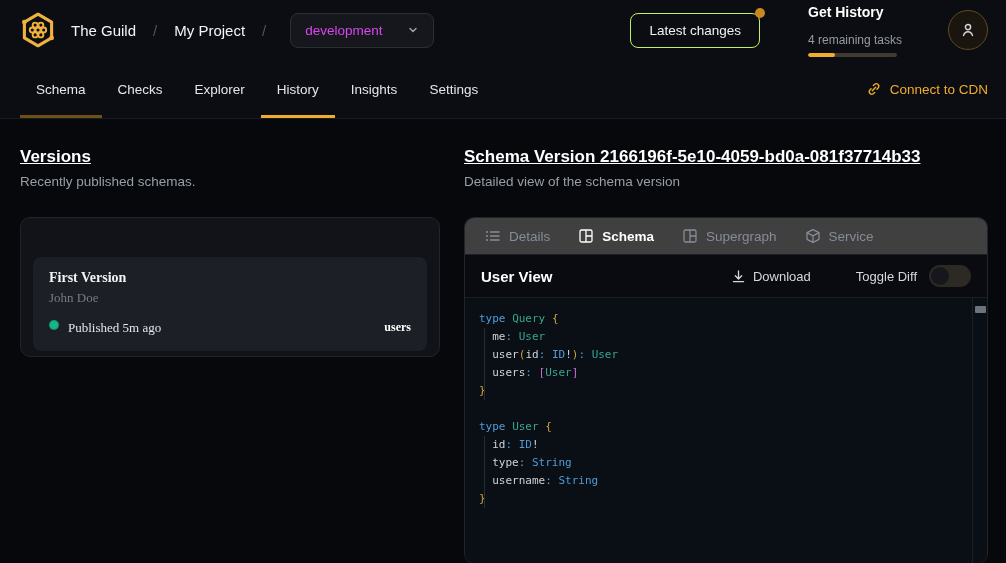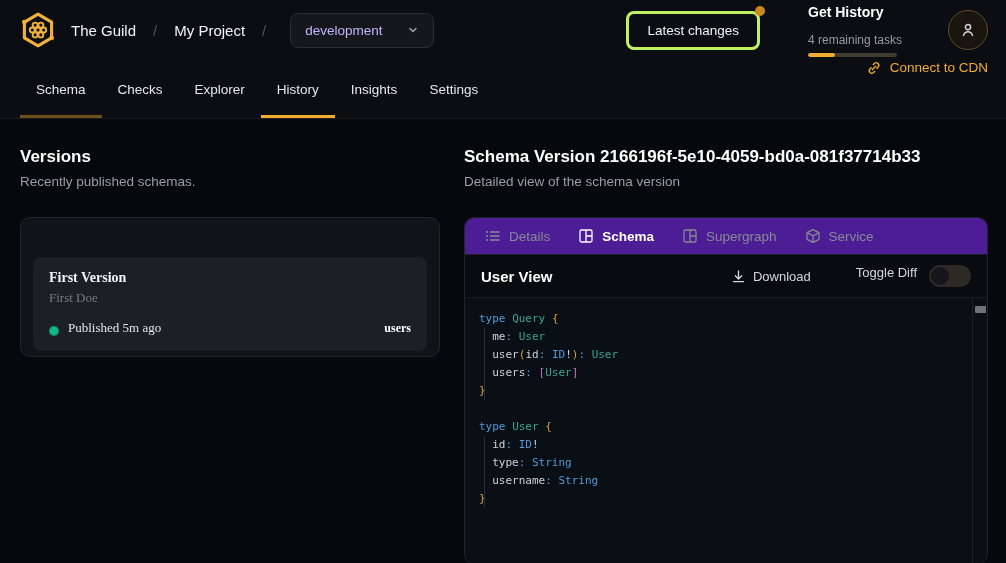--- a/index.html
+++ b/index.html
@@ -13,25 +13,25 @@
   .top-region { background:#0b0d12; }
 
   
   .topbar { height:60px; display:flex; align-items:center; padding:0 18px; }
   .brand { display:flex; align-items:center; gap:13px; }
   .logo { width:40px; height:40px; flex:none; }
   .crumb { font-size:15px; color:#f2f4f6; cursor:pointer; white-space:nowrap; }
   .crumb-sep { color:#4e555e; font-size:15px; margin:0 4px; }
   .target-btn { display:flex; align-items:center; gap:24px; background:#15171d;
     border:1px solid #2b2e35; border-radius:8px; padding:9px 14px; margin-left:7px;
-    font-size:13.5px; color:#c4b5fd; font-family:inherit; cursor:pointer; }
+    font-size:13.5px; color:#d946ef; font-family:inherit; cursor:pointer; }
   .chev { width:12px; height:12px; color:#9aa1a9; }
   .topbar-right { margin-left:auto; display:flex; align-items:center; gap:48px; }
   .latest-wrap { position:relative; }
-  .latest-btn { background:transparent; border:3px solid #bef264; border-radius:8px;
+  .latest-btn { background:transparent; border:1px solid #bef264; border-radius:8px;
     padding:9px 18px; font-size:13.5px; color:#f0f2f4; font-family:inherit; cursor:pointer; }
   .latest-dot { position:absolute; top:-5px; right:-5px; width:10px; height:10px;
     border-radius:50%; background:#c8881e; }
   .get-started { width:92px; cursor:pointer; }
   .gs-title { font-size:14px; font-weight:600; color:#fff; }
   .gs-sub { font-size:12px; color:#959ba3; margin-top:13px; white-space:nowrap; }
   .gs-bar { margin-top:6px; height:4px; width:89px; background:#403a30; border-radius:2px; overflow:hidden; }
   .gs-fill { height:100%; width:30%; background:#f0ac2e; border-radius:2px; }
   .avatar-btn { width:40px; height:40px; border-radius:50%; background:#1a150e;
     border:1px solid #5e4b24; display:flex; align-items:center; justify-content:center;
@@ -40,54 +40,54 @@
 
   
   .tabs-nav { height:59px; display:flex; align-items:stretch; padding:0 18px 0 20px;
     border-bottom:1px solid #191c22; }
   .nav-tab { position:relative; display:flex; align-items:center; padding:0 16px;
     font-size:13.5px; color:#e4e7ea; cursor:pointer; white-space:nowrap; }
   .nav-tab.u-dim::after { content:""; position:absolute; left:0; right:0; bottom:0;
     height:3px; background:#6e4f15; }
   .nav-tab.u-active::after { content:""; position:absolute; left:0; right:0; bottom:0;
     height:3px; background:#f0ac2e; }
-  .cdn-link { margin-left:auto; display:flex; gap:8px;
+  .cdn-link { margin-left:auto; display:flex; align-items:center; gap:8px;
     color:#f0ac2e; font-size:13.5px; cursor:pointer; }
   .cdn-link svg { width:16px; height:16px; }
 
   
   .main { display:flex; gap:24px; padding:28px 18px 0 20px; height:444px; background:#06080c; }
-  .panel-title { margin:0 0 7px; font-size:17px; line-height:20px; font-weight:700; color:#fff; }
+  .panel-title { margin:0 0 7px; font-size:17px; line-height:20px; font-weight:700; color:#fff;text-decoration:underline; }
   .panel-sub { margin:0 0 27px; font-size:13.5px; line-height:16px; color:#989fa7; }
 
   .left-col { width:420px; flex:none; }
   .versions-card { height:140px; border:1px solid #20242b; background:#111318;
     border-radius:10px; padding:39px 12px 0; }
   .version-item { background:#1c1f25; border-radius:8px; padding:13px 16px 15px; cursor:pointer;font-family:Liberation Serif, serif; }
   .v-title { font-size:14px; font-weight:600; color:#f2f3f5; }
   .v-author { font-size:13px; color:#767c85; margin-top:4px; }
-  .v-row { display:flex; align-items:flex-end; margin-top:14px; }
+  .v-row { display:flex; align-items:flex-start; margin-top:14px; }
   .v-dot { width:10px; height:10px; border-radius:50%; background:#14b789;
     box-shadow:inset 0 0 2px rgba(0,0,0,.45); flex:none; }
   .v-status { margin-left:9px; font-size:13px; color:#e3e6ea; }
   .v-service { margin-left:auto; font-size:12px; font-weight:700; color:#fff; }
 
   .right-col { flex:1; min-width:0; }
   .detail-box { height:347px; border:1px solid #20242b; border-radius:10px;
     overflow:hidden; background:#090b10; display:flex; flex-direction:column; }
   .detail-tabs { height:37px; flex:none; display:flex; align-items:center; gap:28px;
-    padding:0 20px; background:#4c1d95; border-bottom:1px solid #1d2026; }
+    padding:0 20px; background:#404040; border-bottom:1px solid #1d2026; }
   .dtab { display:flex; align-items:center; gap:8px; font-size:13.5px; color:#868c95; cursor:pointer; }
   .dtab.active { color:#fff; font-weight:600; }
   .dtab svg { width:16px; height:16px; flex:none; }
 
   .diff-row { height:43px; flex:none; display:flex; align-items:center; padding:0 16px;
     border-bottom:1px solid #1b1e24; }
   .diff-title { font-size:15px; font-weight:700; color:#fff; }
-  .diff-actions { margin-left:auto; display:flex; }
+  .diff-actions { margin-left:auto; display:flex; align-items:center; }
   .download-btn { display:flex; align-items:center; gap:7px; color:#d4d8dd;
     font-size:13px; cursor:pointer; background:none; border:none; font-family:inherit; }
   .download-btn svg { width:15px; height:15px; }
   .toggle-label { margin-left:39px; font-size:13px; color:#d4d8dd; }
   .toggle { margin-left:12px; width:42px; height:22px; border-radius:11px;
     background:#2d2a24; position:relative; cursor:pointer; flex:none; }
   .toggle-thumb { position:absolute; top:2px; left:2px; width:18px; height:18px;
     border-radius:50%; background:#15171c; transition:left .15s; }
 
   .code-area { position:relative; flex:1; background:#0a0e15; overflow:hidden;
@@ -179,21 +179,21 @@
   </nav>
 </div>
 
 <main class="main">
   <section class="left-col">
     <h2 class="panel-title">Versions</h2>
     <p class="panel-sub">Recently published schemas.</p>
     <div class="versions-card">
       <div class="version-item">
         <div class="v-title">First Version</div>
-        <div class="v-author">First Doe</div>
+        <div class="v-author">John Doe</div>
         <div class="v-row">
           <span class="v-dot"></span>
           <span class="v-status">Published 5m ago</span>
           <span class="v-service">users</span>
         </div>
       </div>
     </div>
   </section>
 
   <section class="right-col">

